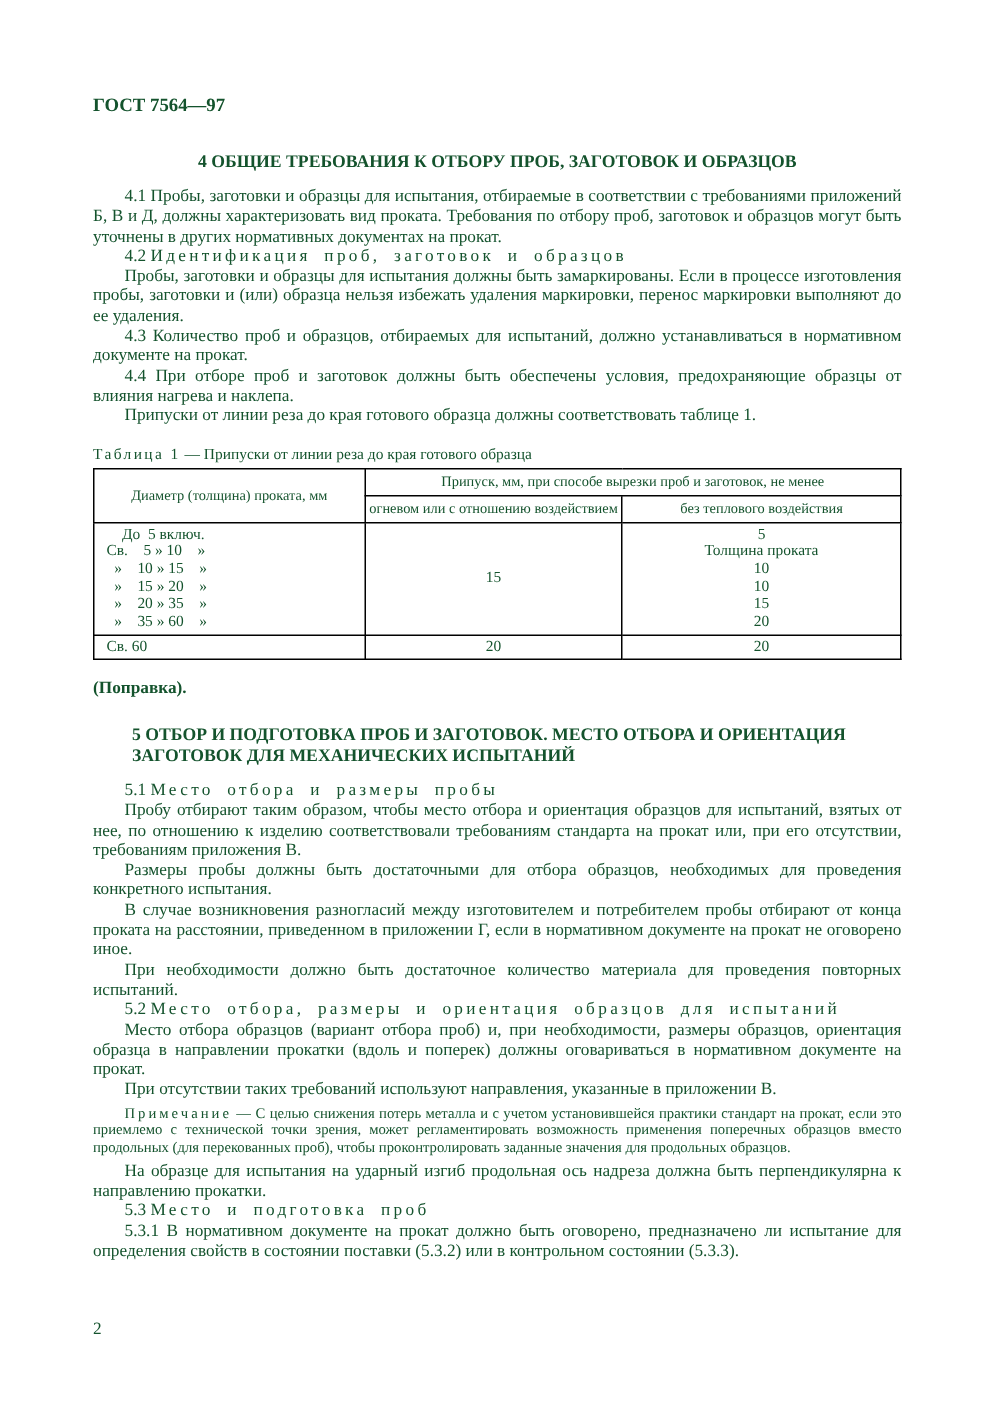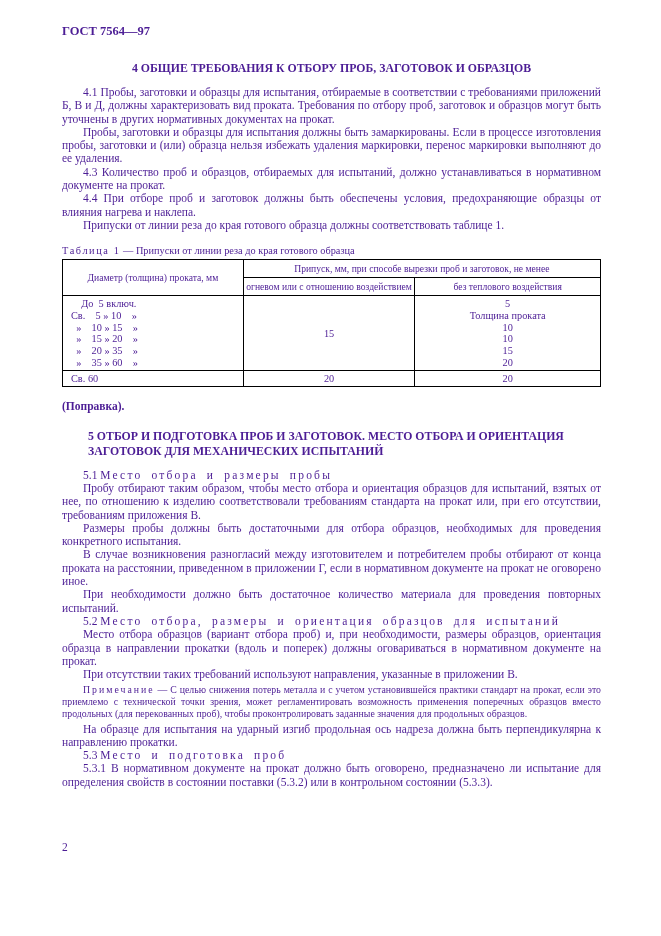--- a/index.html
+++ b/index.html
@@ -1,23 +1,24 @@
 <!DOCTYPE html>
 <html><head>
 <meta charset="utf-8">
 <style>
   * { margin:0; padding:0; box-sizing:border-box; }
   html,body { background:#ffffff; }
   .page {
     position:relative;
     width:661px; height:872px;
-    background:#ffffff; color:#4c1d95;
+    background:#ffffff; color:#14532d;
     font-family:"Liberation Serif", serif;
     padding:24px 60px 0 62px;
     overflow:hidden;
+    margin-top:39px;
   }
   .doc-header { font-size:12.5px; font-weight:bold; margin-bottom:22px; }
   .sec-title { font-size:11.8px; font-weight:bold; text-align:center; margin:0 0 11px 0; line-height:14px; }
   p.body { font-size:11.5px; line-height:13.3px; text-align:justify; text-indent:21px; margin:0; }
   .spaced { letter-spacing:2.2px; word-spacing:4px; }
   .spaced-sm { letter-spacing:1.6px; }
 
   .caption { font-size:10.3px; margin:13px 0 3px 0; }
 
   table.t1 { width:100%; border-collapse:collapse; }
@@ -48,20 +49,21 @@
 <body>
 
 <div class="page">
 
   <div class="doc-header">ГОСТ 7564—97</div>
 
   <div class="sec-title">4 ОБЩИЕ ТРЕБОВАНИЯ К ОТБОРУ ПРОБ, ЗАГОТОВОК И ОБРАЗЦОВ</div>
 
   <p class="body">4.1 Пробы, заготовки и образцы для испытания, отбираемые в соответствии с требованиями приложений Б, В и Д, должны характеризовать вид проката. Требования по отбору проб, заготовок и образцов могут быть уточнены в других нормативных документах на прокат.</p>
 
+  <p class="body"><span>4.2</span> <span class="spaced">Идентификация проб, заготовок и образцов</span></p>
 
   <p class="body">Пробы, заготовки и образцы для испытания должны быть замаркированы. Если в процессе изготовления пробы, заготовки и (или) образца нельзя избежать удаления маркировки, перенос маркировки выполняют до ее удаления.</p>
   <p class="body">4.3 Количество проб и образцов, отбираемых для испытаний, должно устанавливаться в нормативном документе на прокат.</p>
   <p class="body">4.4 При отборе проб и заготовок должны быть обеспечены условия, предохраняющие образцы от влияния нагрева и наклепа.</p>
   <p class="body">Припуски от линии реза до края готового образца должны соответствовать таблице 1.</p>
 
   <div class="caption"><span class="spaced-sm">Таблица 1</span> <span>— Припуски от линии реза до края готового образца</span></div>
 
   <table class="t1">
     <colgroup>

